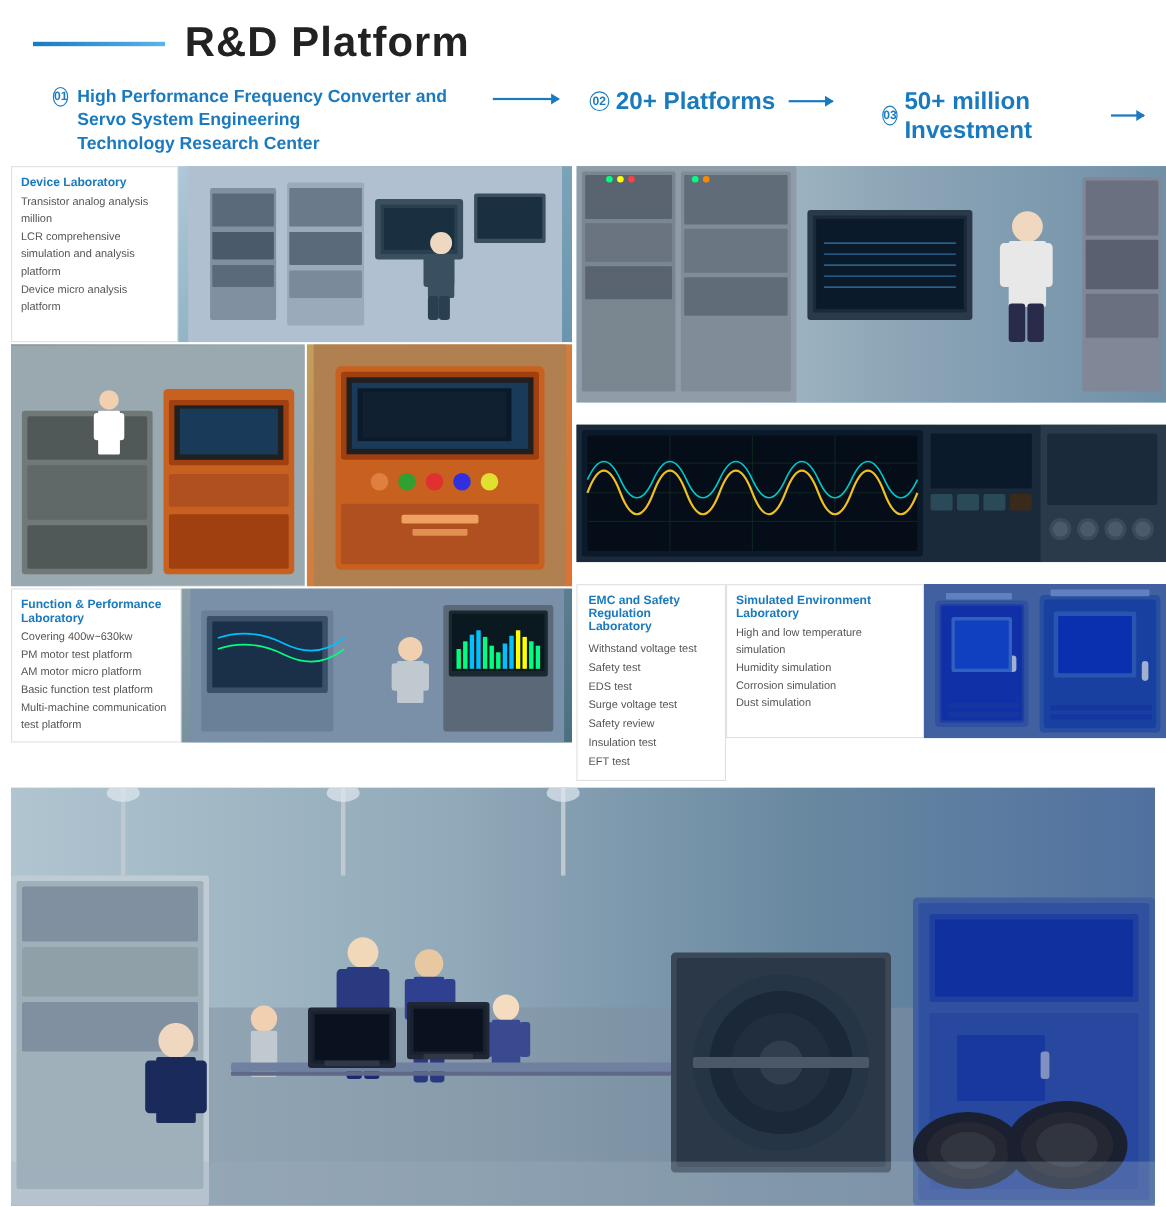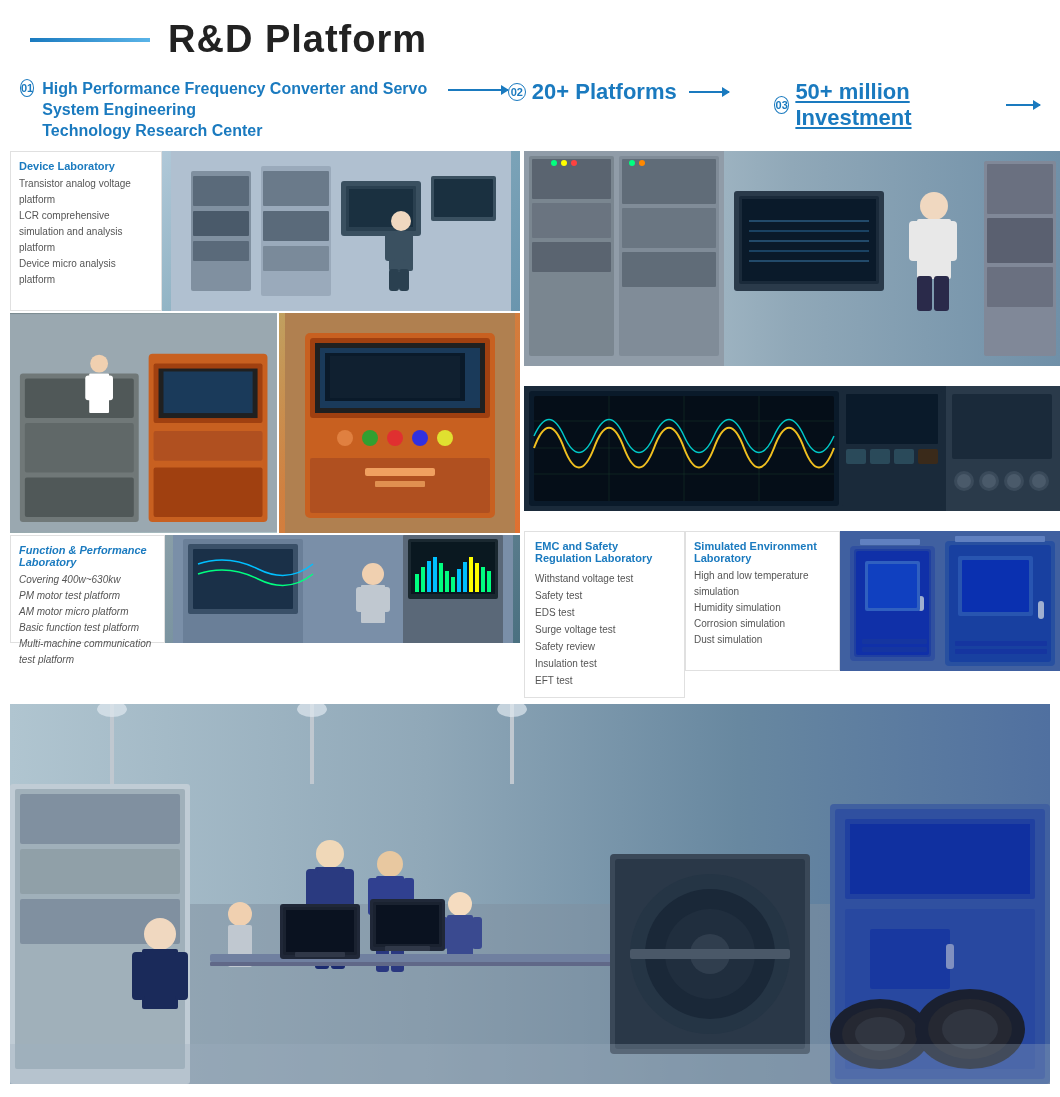--- a/index.html
+++ b/index.html
@@ -115,23 +115,22 @@
     .two-img-row {
       display: flex;
       height: 220px;
       gap: 2px;
       margin-top: 2px;
     }
 
     
     .func-row {
       display: flex;
-      height: 108px;
+      height: 140px;
       margin-top: 2px;
-      font-style: italic;
     }
     .func-info {
       width: 155px;
       flex-shrink: 0;
       border: 1px solid #e0e0e0;
       padding: 8px;
     }
     .func-img {
       flex: 1;
     }
@@ -162,21 +161,21 @@
       font-weight: bold;
       color: #1a7abf;
       margin-bottom: 6px;
     }
     .emc-item {
       font-size: 10px;
       color: #555;
       line-height: 1.7;
     }
     .sim-info {
-      width: 155px;
+      width: 180px;
       flex-shrink: 0;
       border: 1px solid #e0e0e0;
       padding: 8px;
     }
     .sim-img {
       flex: 1;
     }
 
     
     .bottom-img {
@@ -196,20 +195,21 @@
       font-size: 11px;
       font-weight: bold;
       color: #1a7abf;
       border: 1.5px solid #1a7abf;
       border-radius: 50%;
       width: 18px;
       height: 18px;
       display: inline-flex;
       align-items: center;
       justify-content: center;
+      margin-left: 28px;
     }
   </style>
 </head>
 <body>
 
 <div class="header">
   <div class="header-line"></div>
   <h1 class="header-title">R&amp;D Platform</h1>
 </div>
 
@@ -231,35 +231,35 @@
   <div class="subtitle-item subtitle-item-02" style="flex:1.2;">
     <span class="num-circle">02</span>
     <span style="font-size:22px;font-weight:bold;color:#1a7abf;">20+ Platforms</span>
     <span style="display:inline-block;width:40px;height:2px;background:#1a7abf;margin-left:6px;position:relative;">
       <span style="position:absolute;right:-1px;top:-4px;border-left:8px solid #1a7abf;border-top:5px solid transparent;border-bottom:5px solid transparent;"></span>
     </span>
   </div>
 
   <div class="subtitle-item subtitle-item-03" style="flex:1.2;">
     <span class="num-circle">03</span>
-    <span style="font-size:22px;font-weight:bold;color:#1a7abf;text-decoration:underline;">50+ million Investment</span>
+    <span style="font-size:22px;font-weight:bold;color:#1a7abf;">50+ million Investment</span>
     <span style="display:inline-block;width:40px;height:2px;background:#1a7abf;margin-left:6px;position:relative;">
       <span style="position:absolute;right:-1px;top:-4px;border-left:8px solid #1a7abf;border-top:5px solid transparent;border-bottom:5px solid transparent;"></span>
     </span>
   </div>
 </div>
 
 <div class="main-content">
 
   <div class="left-col">
 
     <div class="lab-top-row">
       <div class="lab-top-info">
         <div class="info-box-title">Device Laboratory</div>
-        <div class="info-box-item">Transistor analog voltage platform</div>
+        <div class="info-box-item">Transistor analog analysis million</div>
         <div class="info-box-item">LCR comprehensive simulation and analysis platform</div>
         <div class="info-box-item">Device micro analysis platform</div>
       </div>
 
       <div class="lab-top-img img-placeholder img-lab-device">
         <svg viewBox="0 0 340 160" width="340" height="160" xmlns="http://www.w3.org/2000/svg">
 
           <rect x="0" y="0" width="340" height="160" fill="#b0c0d0"></rect>
 
           <rect x="20" y="20" width="60" height="120" fill="#8090a0" rx="2"></rect>

